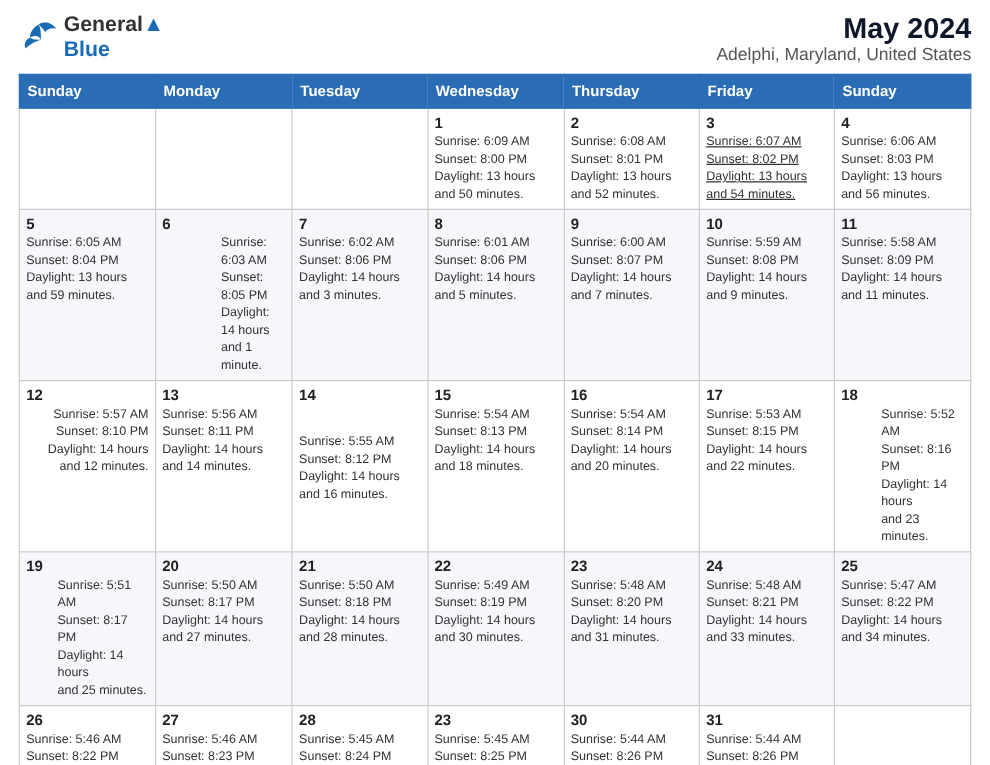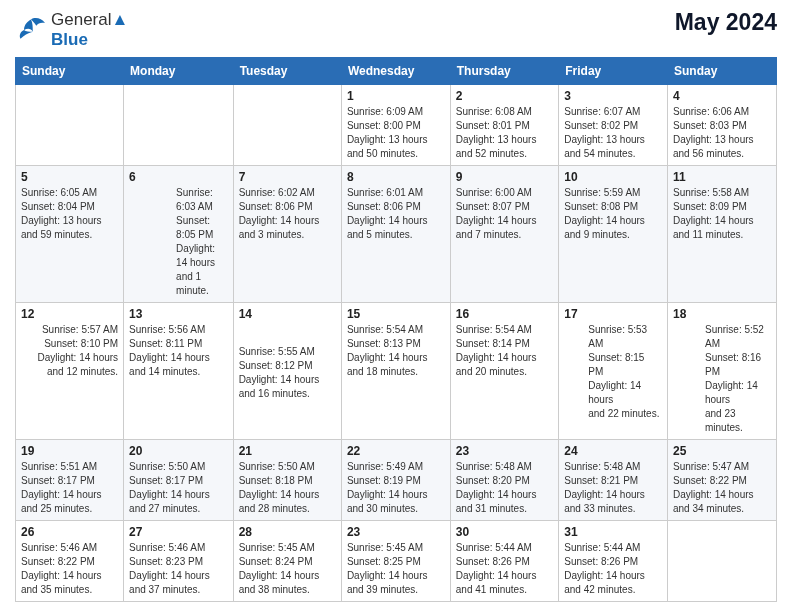--- a/index.html
+++ b/index.html
@@ -83,26 +83,27 @@
 <body>
 
 <div class="header-section">
   <div class="logo">
     <svg class="logo-bird" viewBox="0 0 36 32" xmlns="http://www.w3.org/2000/svg">
       <path d="M18 4 C22 1, 30 2, 34 8 C30 7, 26 8, 24 11 C22 8, 20 6, 18 4Z" fill="#1a6bb5"></path>
       <path d="M18 4 C14 6, 10 10, 10 16 C14 14, 18 14, 20 18 C20 12, 20 8, 18 4Z" fill="#1a6bb5"></path>
       <path d="M10 16 C6 18, 4 22, 6 26 C10 22, 14 20, 20 18 C16 18, 12 18, 10 16Z" fill="#1a6bb5"></path>
     </svg>
     <div>
-      <div style="font-size:17px;font-weight:normal;color:#333;line-height:1.15;">General<span style="color:#1a6bb5;">▲</span></div>
+      <div style="font-size:17px;font-weight:bold;color:#333;line-height:1.15;">General<span style="color:#1a6bb5;">▲</span></div>
       <div style="font-size:17px;font-weight:bold;color:#1a6bb5;line-height:1.15;">Blue</div>
     </div>
   </div>
   <div class="title-section">
     <div class="main-title">May 2024</div>
+    <div class="sub-title">Adelphi, Maryland, United States</div>
   </div>
 </div>
 
 <table class="calendar">
   <thead>
     <tr>
     <th>Sunday</th>
         <th>Monday</th>
         <th>Tuesday</th>
         <th>Wednesday</th>
@@ -125,21 +126,21 @@
         </td>
         <td>
           <div class="day-number">2</div>
           <div class="day-info" style="white-space: pre-line;">Sunrise: 6:08 AM
 Sunset: 8:01 PM
 Daylight: 13 hours
 and 52 minutes.</div>
         </td>
         <td>
           <div class="day-number">3</div>
-          <div class="day-info" style="white-space: pre-line;">Sunrise: 6:07 AM
+          <div class="day-info" style="white-space: pre-line; text-decoration: underline;">Sunrise: 6:07 AM
 Sunset: 8:02 PM
 Daylight: 13 hours
 and 54 minutes.</div>
         </td>
         <td>
           <div class="day-number">4</div>
           <div class="day-info" style="white-space: pre-line;">Sunrise: 6:06 AM
 Sunset: 8:03 PM
 Daylight: 13 hours
 and 56 minutes.</div>
@@ -227,37 +228,37 @@
         </td>
         <td>
           <div class="day-number">16</div>
           <div class="day-info" style="white-space: pre-line;">Sunrise: 5:54 AM
 Sunset: 8:14 PM
 Daylight: 14 hours
 and 20 minutes.</div>
         </td>
         <td>
           <div class="day-number">17</div>
-          <div class="day-info" style="white-space: pre-line; margin-left: 24px;">Sunrise: 5:53 AM
+          <div class="day-info" style="white-space: pre-line;">Sunrise: 5:53 AM
 Sunset: 8:15 PM
 Daylight: 14 hours
 and 22 minutes.</div>
         </td>
         <td>
           <div class="day-number">18</div>
           <div class="day-info" style="white-space: pre-line; margin-left: 32px;">Sunrise: 5:52 AM
 Sunset: 8:16 PM
 Daylight: 14 hours
 and 23 minutes.</div>
         </td>
       </tr>
       <tr class="row-alt">
         <td>
           <div class="day-number">19</div>
-          <div class="day-info" style="white-space: pre-line;">Sunrise: 5:51 AM
+          <div class="day-info" style="white-space: pre-line; margin-left: 25px;">Sunrise: 5:51 AM
 Sunset: 8:17 PM
 Daylight: 14 hours
 and 25 minutes.</div>
         </td>
         <td>
           <div class="day-number">20</div>
           <div class="day-info" style="white-space: pre-line;">Sunrise: 5:50 AM
 Sunset: 8:17 PM
 Daylight: 14 hours
 and 27 minutes.</div>

